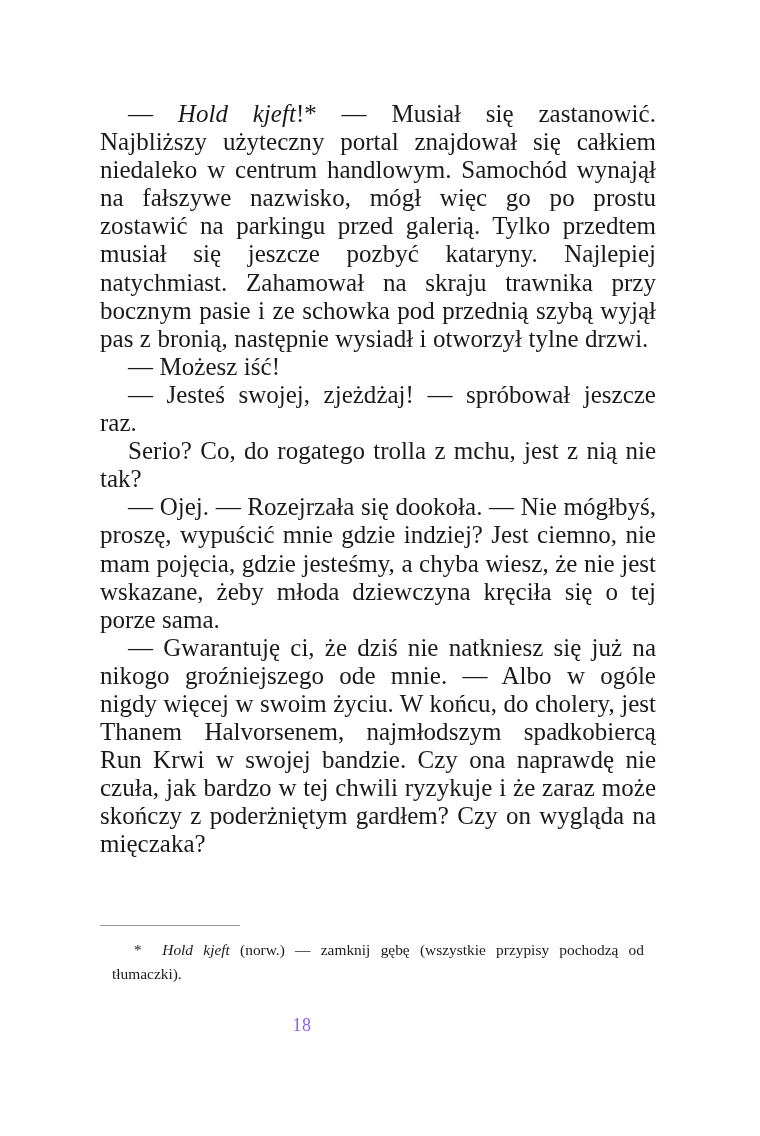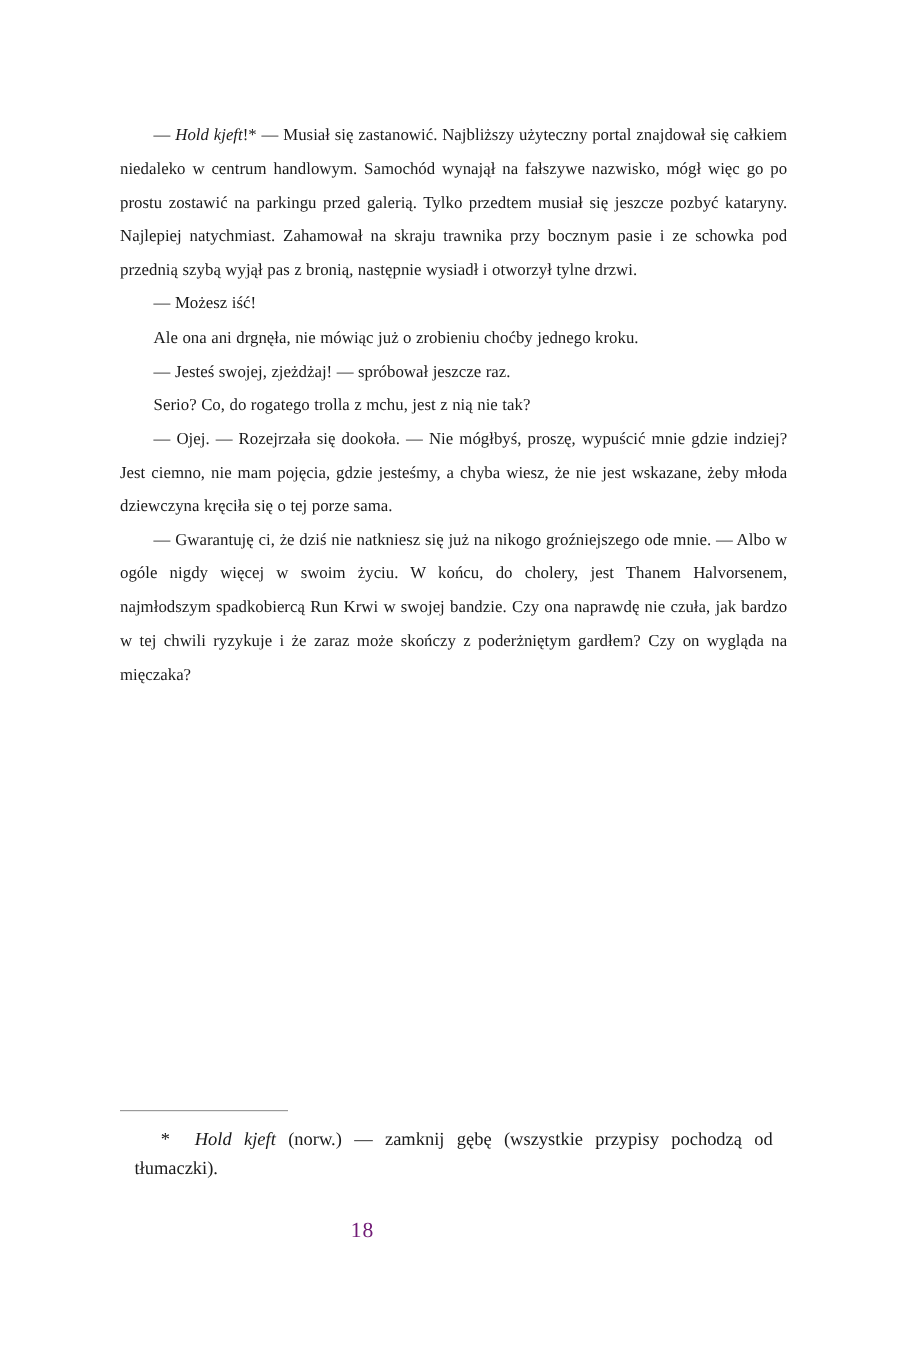--- a/index.html
+++ b/index.html
@@ -32,21 +32,21 @@
     position: absolute;
     left: 100px;
     top: 100px;
     width: 556px;
   }
 
   .para {
     margin: 0;
     text-align: justify;
     text-justify: inter-word;
-    font-size: 14px;
+    font-size: 25px;
     line-height: 28.1px;
     letter-spacing: 0.02px;
     word-spacing: 0.2px;
     hyphens: manual;
   }
 
   .para.indent {
     text-indent: 28px;
   }
 
@@ -95,37 +95,36 @@
   
   .folio {
     position: absolute;
     left: 0;
     top: 1014px;
     width: 604px;
     text-align: center;
     font-size: 18px;
     line-height: 22px;
     letter-spacing: 0.6px;
-    color: #701a75;
+    color: #8b5cf6;
   }
 </style>
 </head>
 <body>
 
 <div class="page">
 
   <div class="text-block">
 
     <p class="para indent"><span>— </span><em>Hold kjeft</em><span>!* — Musiał się zastanowić. Najbliższy użyteczny portal znajdował się całkiem niedaleko w centrum handlowym. Samochód wynajął na fałszywe nazwisko, mógł więc go po prostu zostawić na parkingu przed galerią. Tylko przedtem musiał się jeszcze pozbyć kataryny. Najlepiej natychmiast. Zahamował na skraju trawnika przy bocznym pasie i ze schowka pod przednią szybą wyjął pas z bronią, następnie wysiadł i otworzył tylne drzwi.</span></p>
 
 
 
     <p class="para indent">— Możesz iść!</p>
 
-    <p class="para indent">Ale ona ani drgnęła, nie mówiąc już o zrobieniu choćby jednego kroku.</p>
 
     <p class="para indent">— Jesteś swojej, zjeżdżaj! — spróbował jeszcze raz.</p>
 
     <p class="para indent">Serio? Co, do rogatego trolla z mchu, jest z nią nie tak?</p>
 
     <p class="para indent">— Ojej. — Rozejrzała się dookoła. — Nie mógłbyś, proszę, wypuścić mnie gdzie indziej? Jest ciemno, nie mam pojęcia, gdzie jesteśmy, a chyba wiesz, że nie jest wskazane, żeby młoda dziewczyna kręciła się o tej porze sama.</p>
 
     <p class="para indent">— Gwarantuję ci, że dziś nie natkniesz się już na nikogo groźniejszego ode mnie. — Albo w ogóle nigdy więcej w swoim życiu. W końcu, do cholery, jest Thanem Halvorsenem, najmłodszym spadkobiercą Run Krwi w swojej bandzie. Czy ona naprawdę nie czuła, jak bardzo w tej chwili ryzykuje i że zaraz może skończy z poderżniętym gardłem? Czy on wygląda na mięczaka?</p>
 
   </div>

